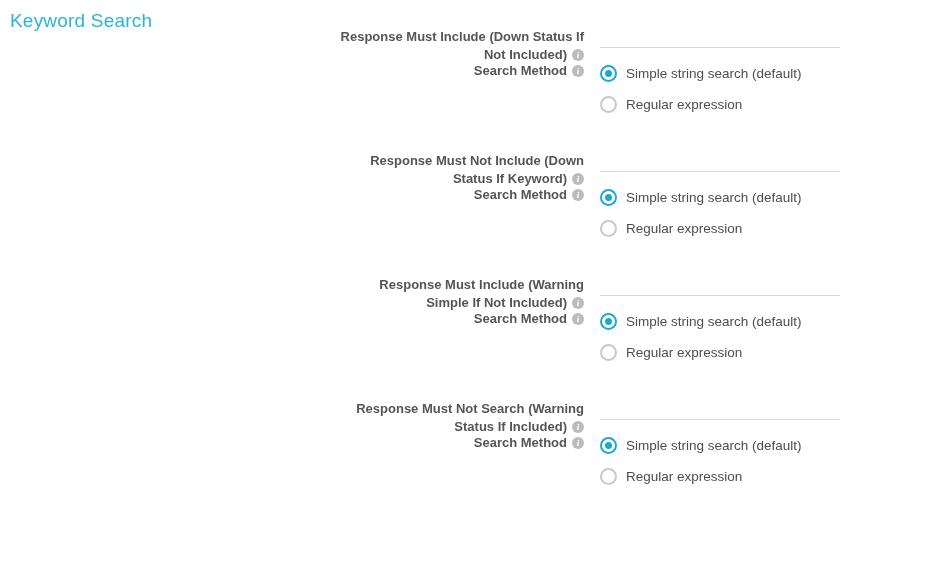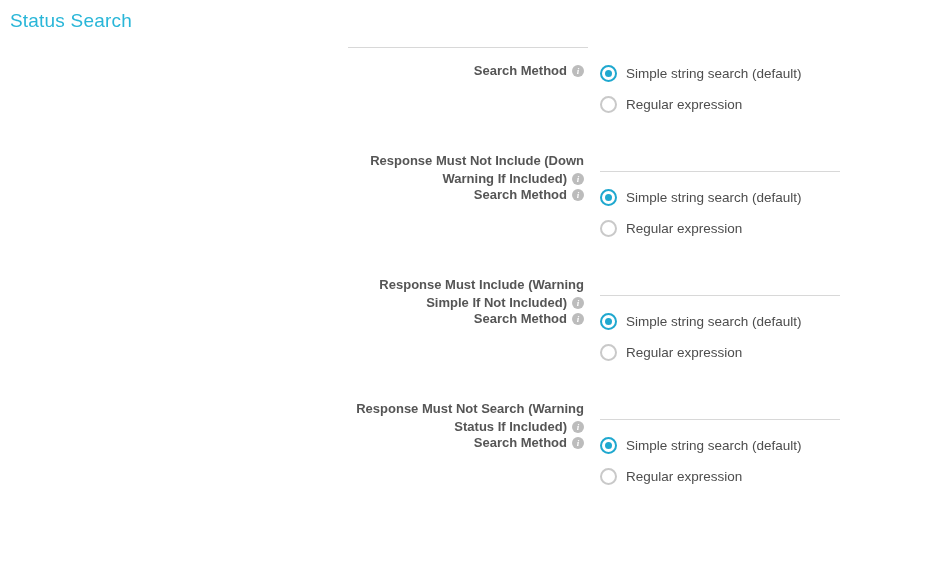--- a/index.html
+++ b/index.html
@@ -140,51 +140,54 @@
   .radio-label {
     font-size: 13.5px;
     color: #4d4d4d;
   }
 </style>
 </head>
 <body>
 
 <div class="page">
 
-  <div class="section-title">Status Search</div>
+  <div class="section-title">Keyword Search</div>
 
   <div class="form">
 
     <div class="row row-input">
-      <div class="field-cell">
-        <input class="text-input" type="text" value="" placeholder="" style="">
-      </div>
-    </div>
-
-    <div class="row row-radio">
-      <div class="label-cell">
-        <span class="label-text">Search Method</span><span class="info-icon">i</span>
-      </div>
-      <div class="field-cell">
-        <div class="radio-group">
-          <div class="radio-opt">
-            <span class="radio-mark checked"></span>
-            <span class="radio-label">Simple string search (default)</span>
-          </div>
-          <div class="radio-opt">
-            <span class="radio-mark"></span>
-            <span class="radio-label">Regular expression</span>
-          </div>
-        </div>
-      </div>
-    </div>
-
-    <div class="row row-input">
-      <div class="label-cell">
-        <span class="label-text">Response Must Not Include (Down Warning If Included)</span><span class="info-icon">i</span>
+      <div class="label-cell">
+        <span class="label-text">Response Must Include (Down Status If Not Included)</span><span class="info-icon">i</span>
+      </div>
+      <div class="field-cell">
+        <input class="text-input" type="text" value="" placeholder="" style="">
+      </div>
+    </div>
+
+    <div class="row row-radio">
+      <div class="label-cell">
+        <span class="label-text">Search Method</span><span class="info-icon">i</span>
+      </div>
+      <div class="field-cell">
+        <div class="radio-group">
+          <div class="radio-opt">
+            <span class="radio-mark checked"></span>
+            <span class="radio-label">Simple string search (default)</span>
+          </div>
+          <div class="radio-opt">
+            <span class="radio-mark"></span>
+            <span class="radio-label">Regular expression</span>
+          </div>
+        </div>
+      </div>
+    </div>
+
+    <div class="row row-input">
+      <div class="label-cell">
+        <span class="label-text">Response Must Not Include (Down Status If Keyword)</span><span class="info-icon">i</span>
       </div>
       <div class="field-cell">
         <input class="text-input" type="text" value="" placeholder="" style="">
       </div>
     </div>
 
     <div class="row row-radio">
       <div class="label-cell">
         <span class="label-text">Search Method</span><span class="info-icon">i</span>
       </div>

